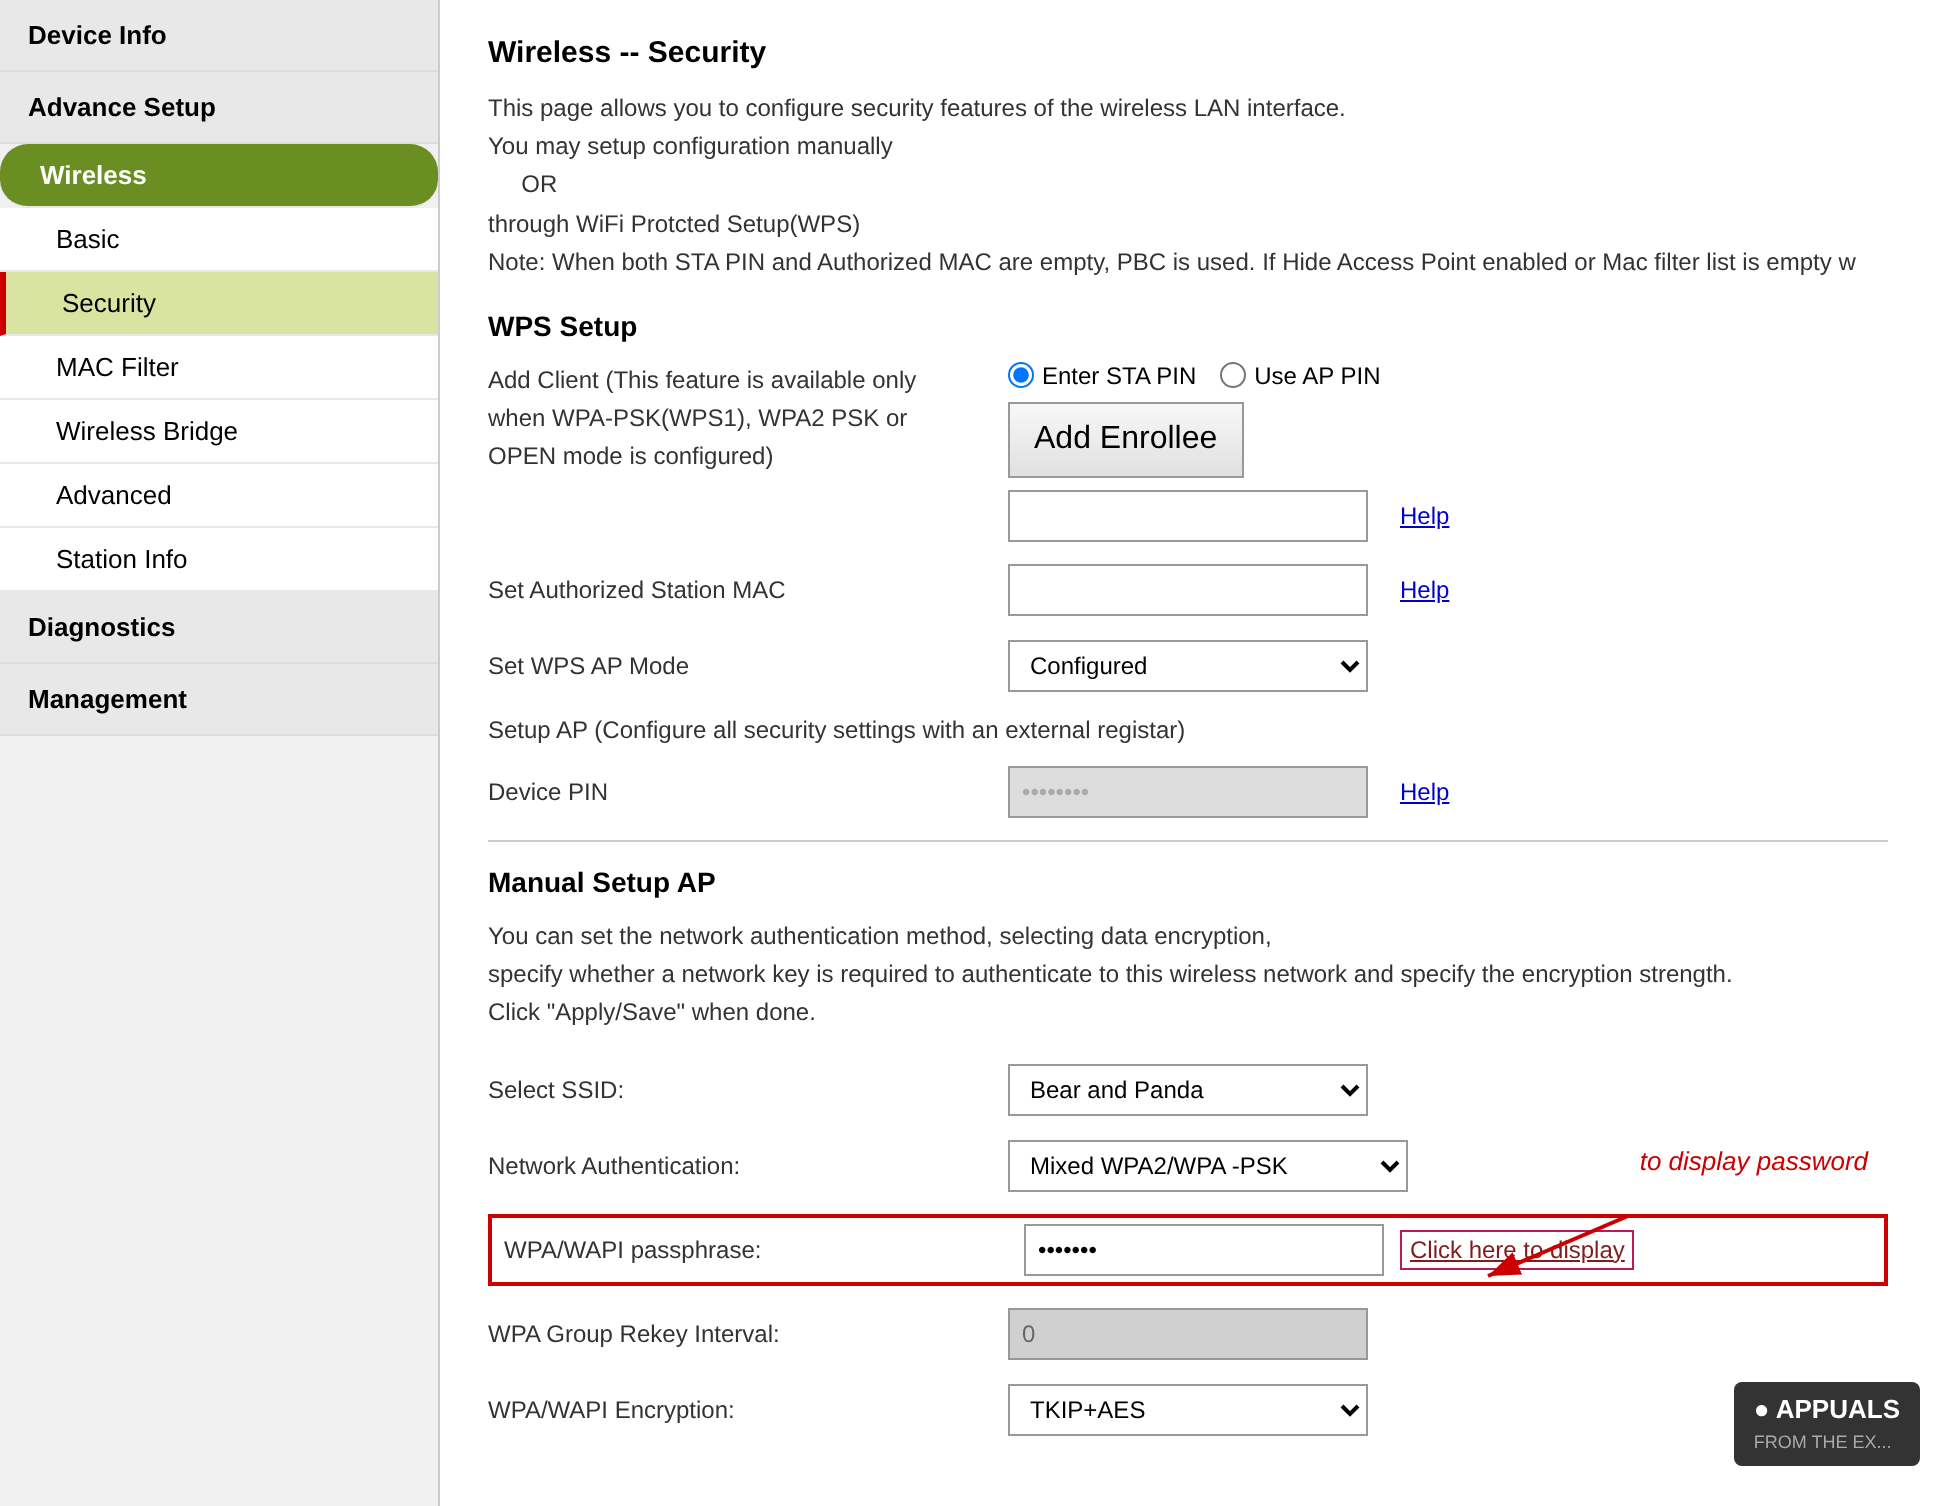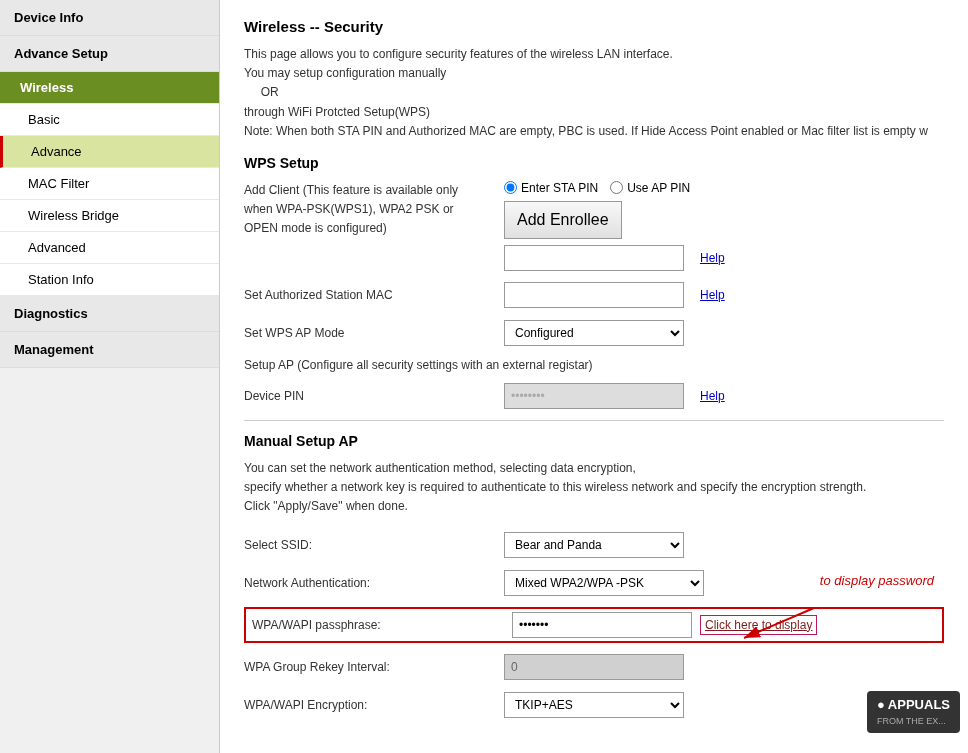--- a/index.html
+++ b/index.html
@@ -23,20 +23,21 @@
     .sidebar-item {
       padding: 8px 20px;
       cursor: pointer;
       border-bottom: 1px solid #e8e8e8;
       background: #fff;
     }
     .sidebar-item.active-parent {
       background: #6b8e23;
       color: #fff;
       font-weight: bold;
+      border-radius: 14px;
     }
     .sidebar-item.active-child {
       background: #d8e4a0;
       color: #000;
       border-left: 3px solid #c00;
     }
     .sidebar-item.child {
       padding-left: 28px;
     }
 
@@ -183,21 +184,21 @@
   <div class="sidebar-group-item">
     <span>Advance Setup</span>
   </div>
   <div class="sidebar-item active-parent">
     <span>Wireless</span>
   </div>
   <div class="sidebar-item child">
     <span>Basic</span>
   </div>
   <div class="sidebar-item child active-child">
-    <span>Advance</span>
+    <span>Security</span>
   </div>
   <div class="sidebar-item child">
     <span>MAC Filter</span>
   </div>
   <div class="sidebar-item child">
     <span>Wireless Bridge</span>
   </div>
   <div class="sidebar-item child">
     <span>Advanced</span>
   </div>

